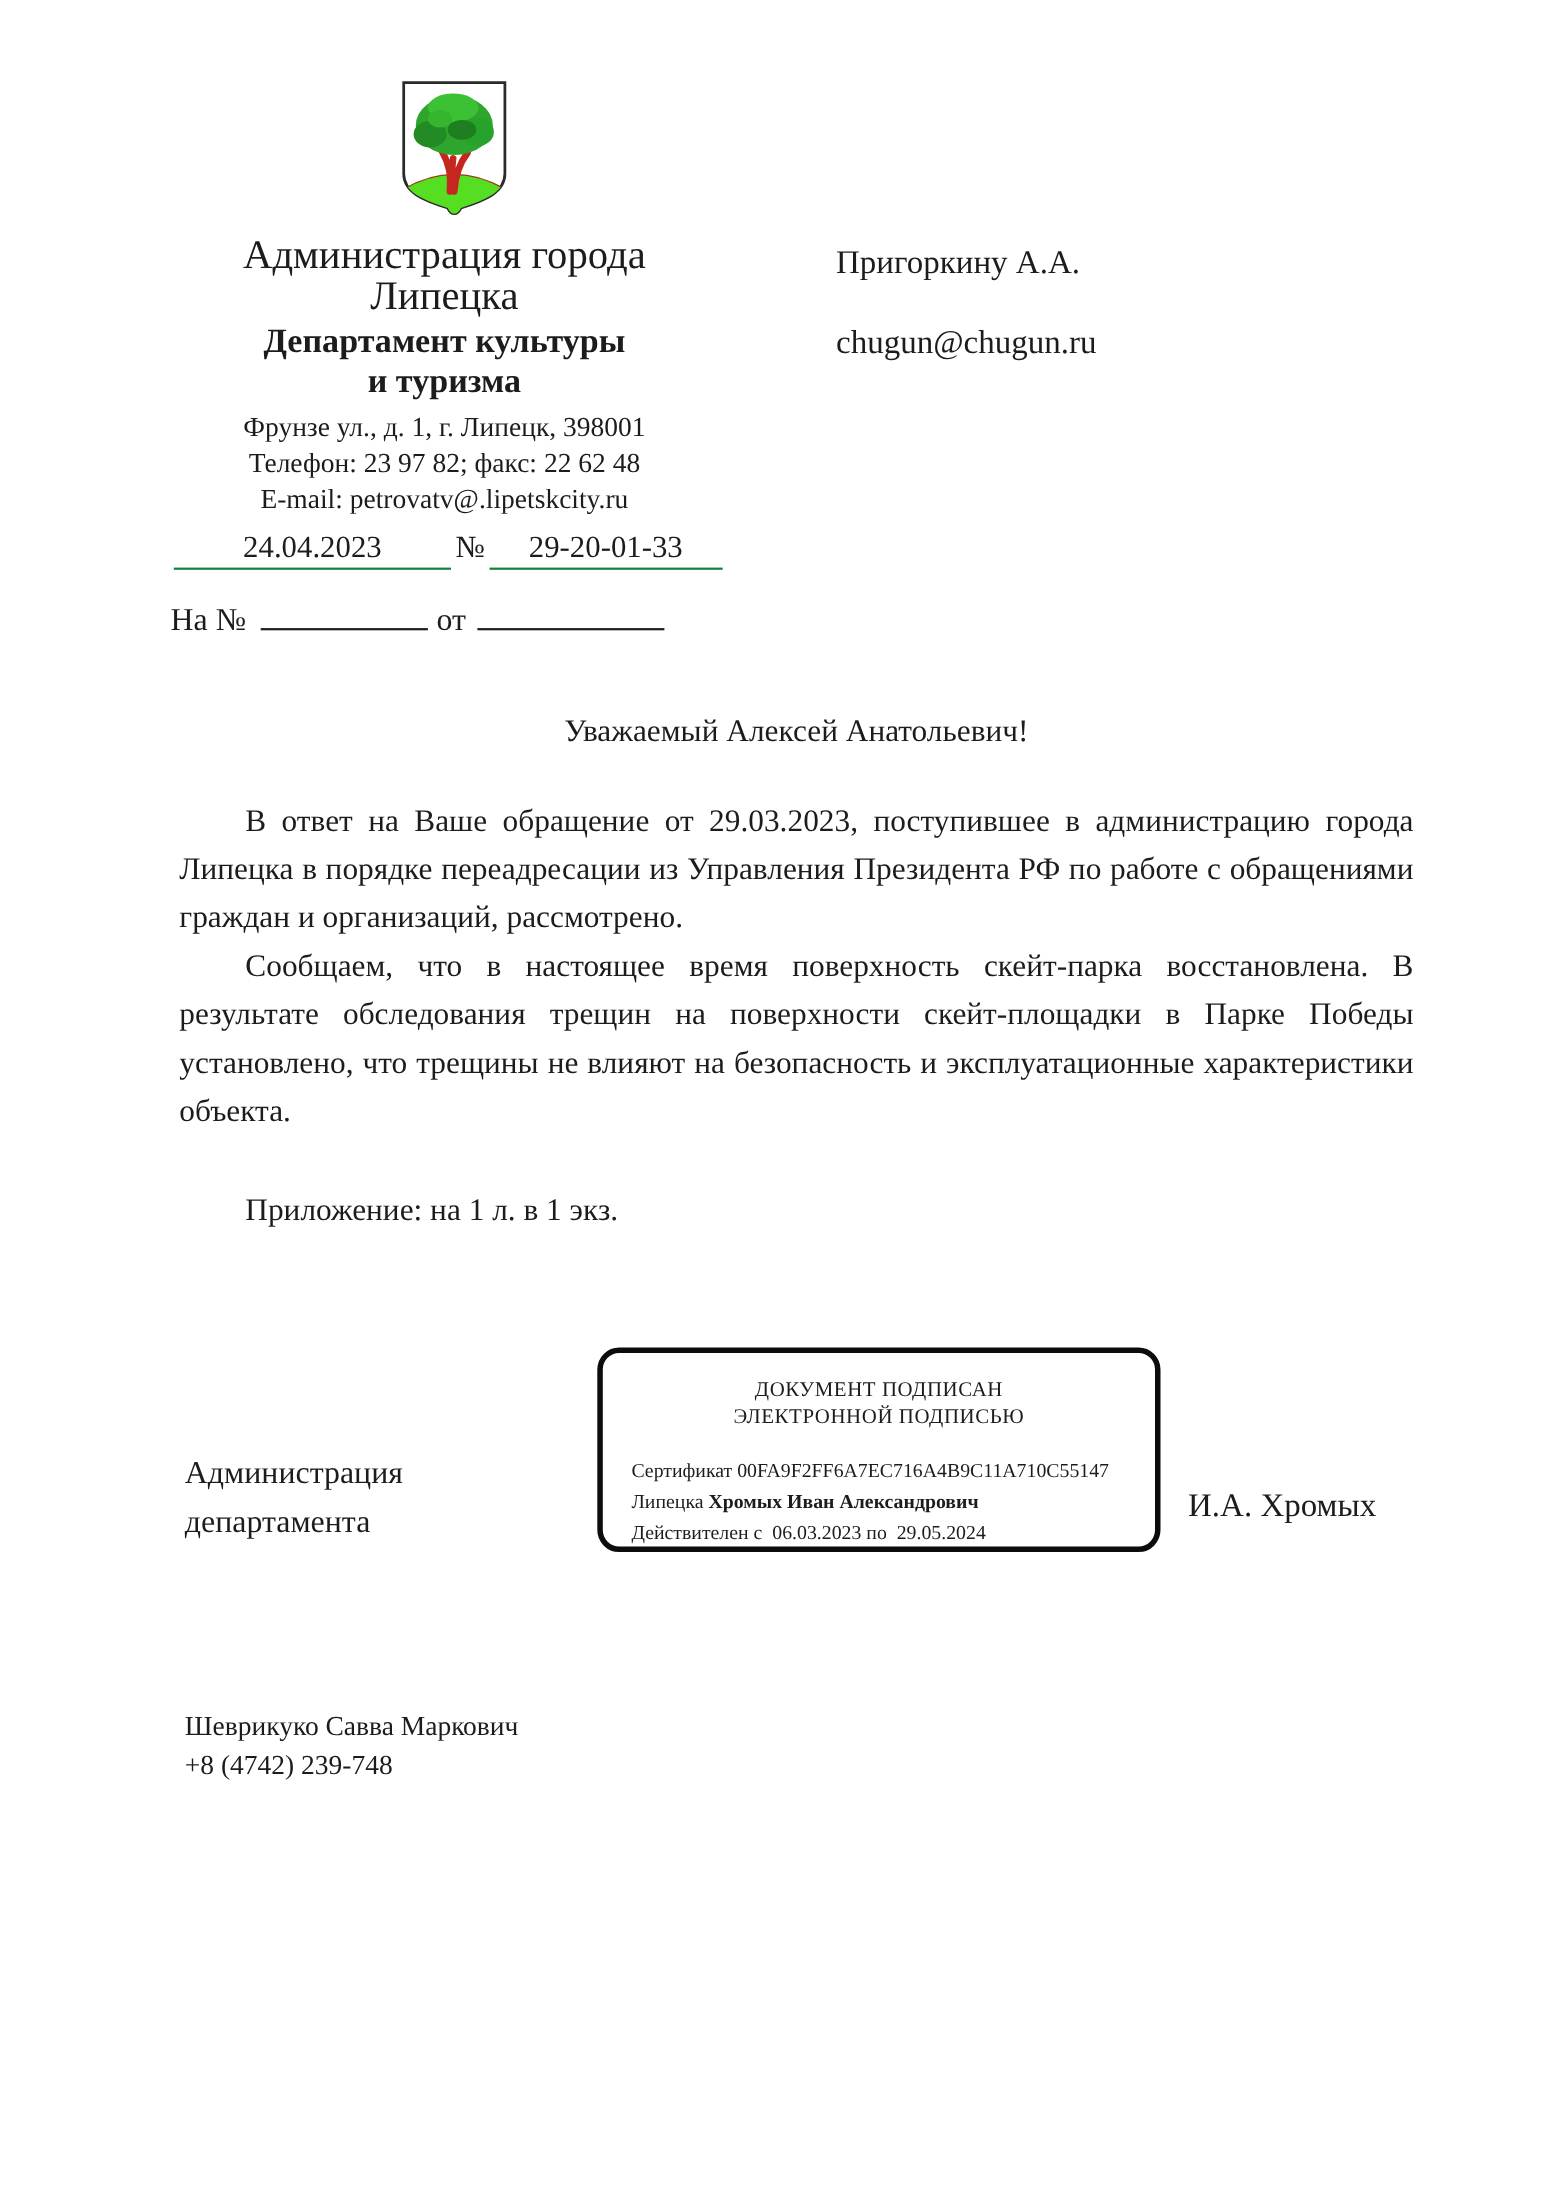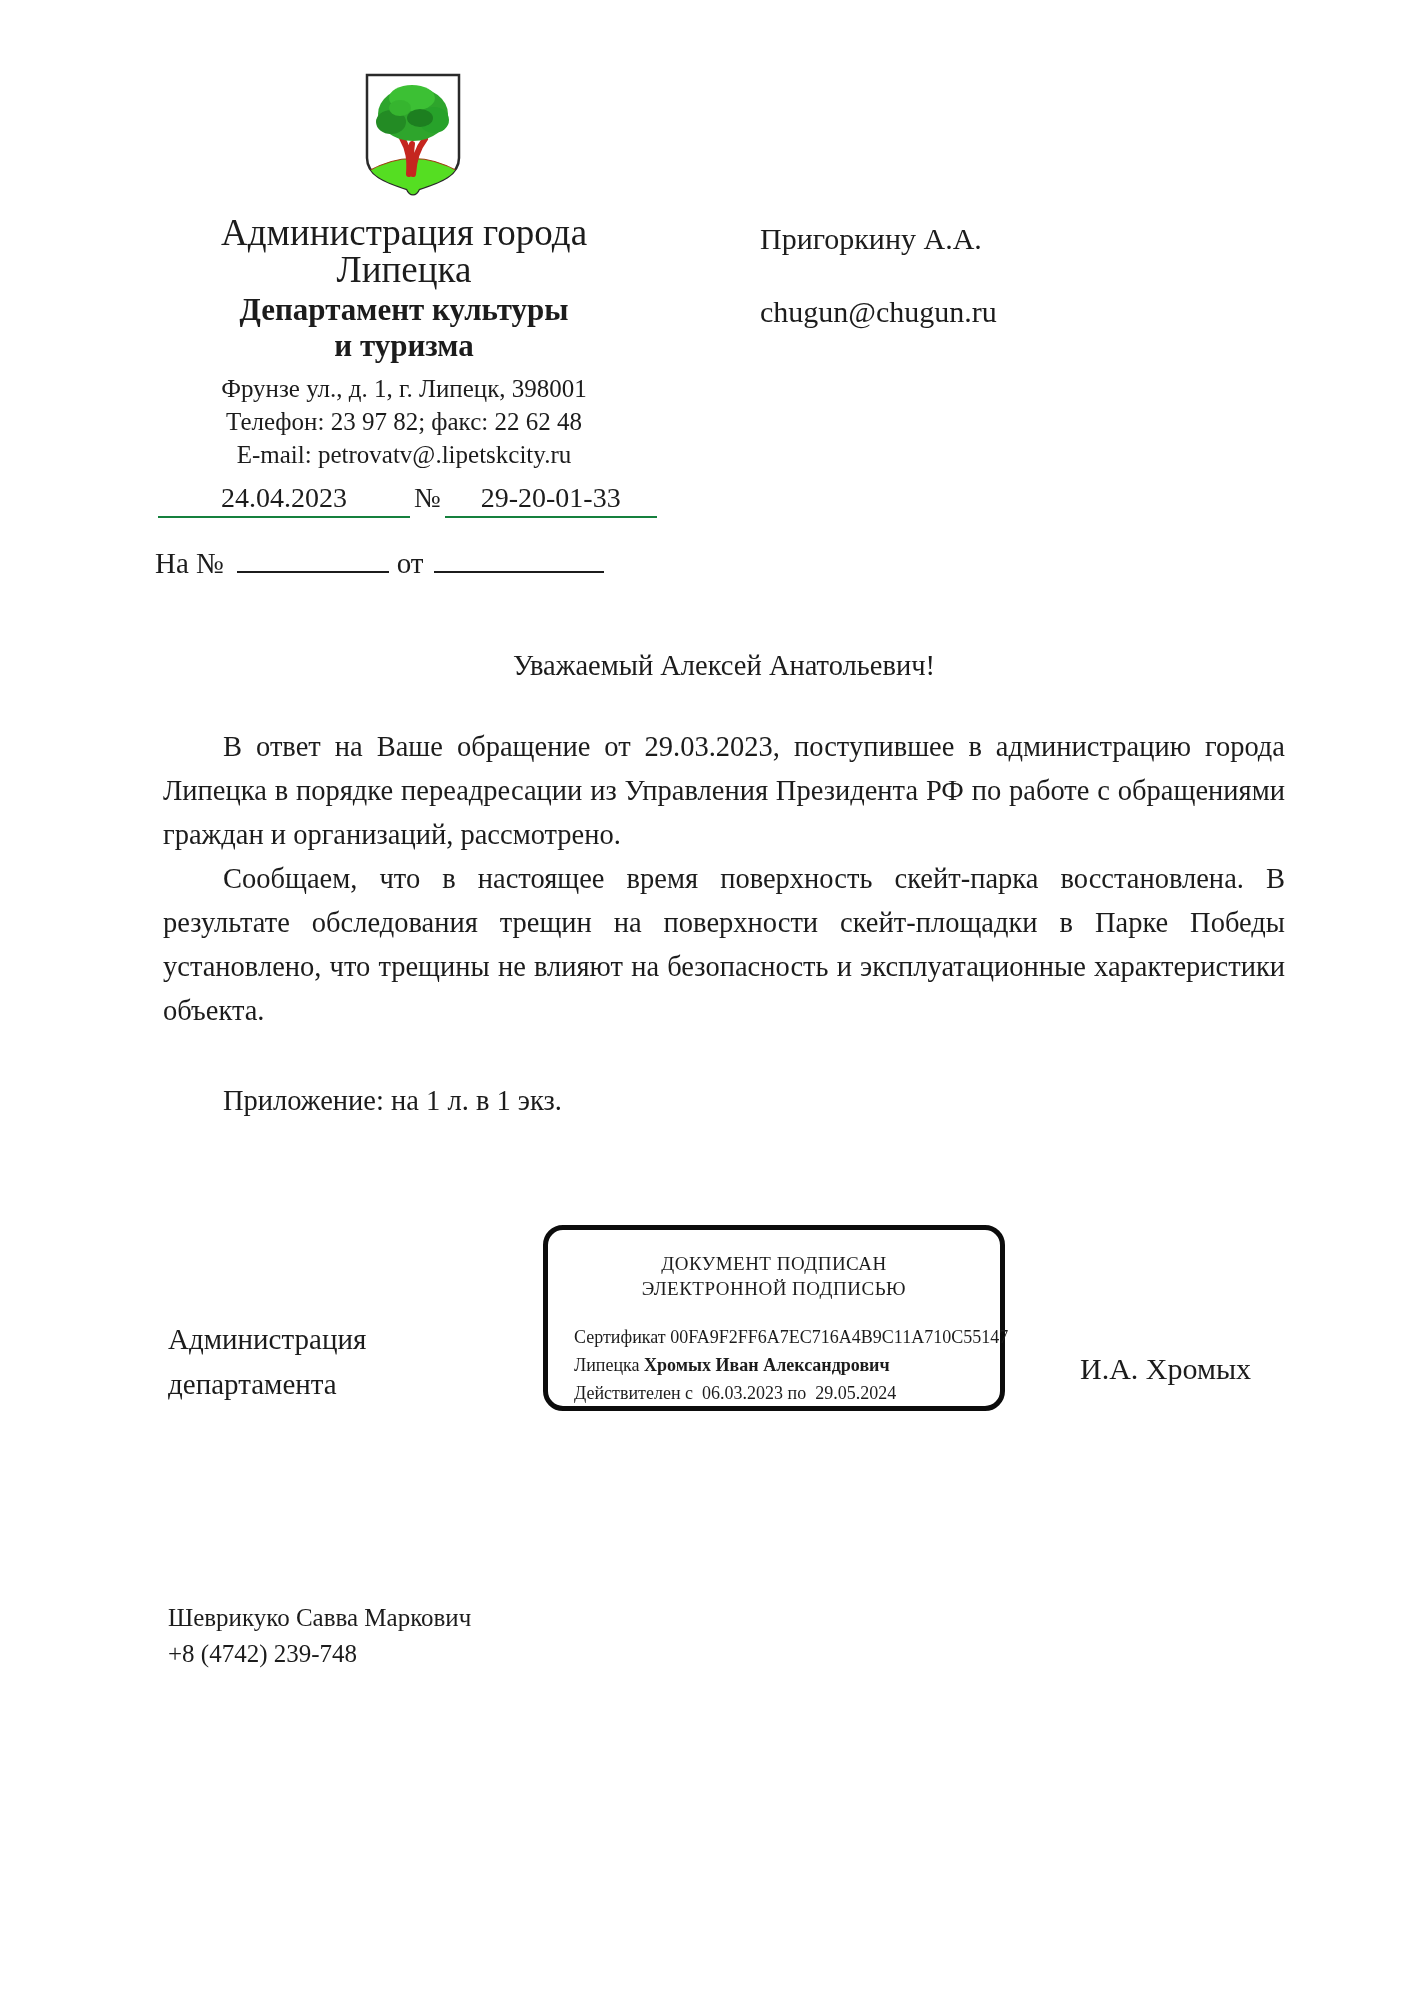--- a/index.html
+++ b/index.html
@@ -33,29 +33,29 @@
   
   .letter-body { position:absolute; left:163px; top:644px; width:1122px;
                  font-size:28.5px; line-height:44px; text-align:justify; }
   .salutation { text-align:center; margin:0 0 37px 0; }
   .letter-body p { margin:0; text-indent:60px; }
   .attachment { margin-top:46px; text-indent:60px; }
   
   .sig-title { position:absolute; left:168px; top:1317px; font-size:29px; line-height:45px; }
   .sig-name  { position:absolute; left:1080px; top:1352px; font-size:30px; }
   .stamp {
-    position:absolute; left:543px; top:1225px; width:462px; height:186px;
+    position:absolute; left:543px; top:1225px; width:512px; height:186px;
     box-sizing:border-box; border:5px solid #0c0c0c; border-radius:20px;
     background:#ffffff; z-index:2;
   }
   .stamp-heading { margin-top:21px; text-align:center; font-size:19px; line-height:25px; letter-spacing:0.5px; }
   .stamp-details { margin:22px 10px 0 26px; font-size:18px; line-height:28px; }
   .stamp-details b { font-weight:bold; }
   
-  .footer { position:absolute; left:168px; top:1600px; font-size:25px; line-height:36px; }
+  .footer { position:absolute; left:168px; top:1552px; font-size:25px; line-height:36px; }
 </style>
 </head>
 <body>
 
 <div class="page">
 
   <div class="logo">
     <svg viewBox="0 0 102 130" width="102" height="130">
       <defs>
         <clipPath id="shieldClip">

